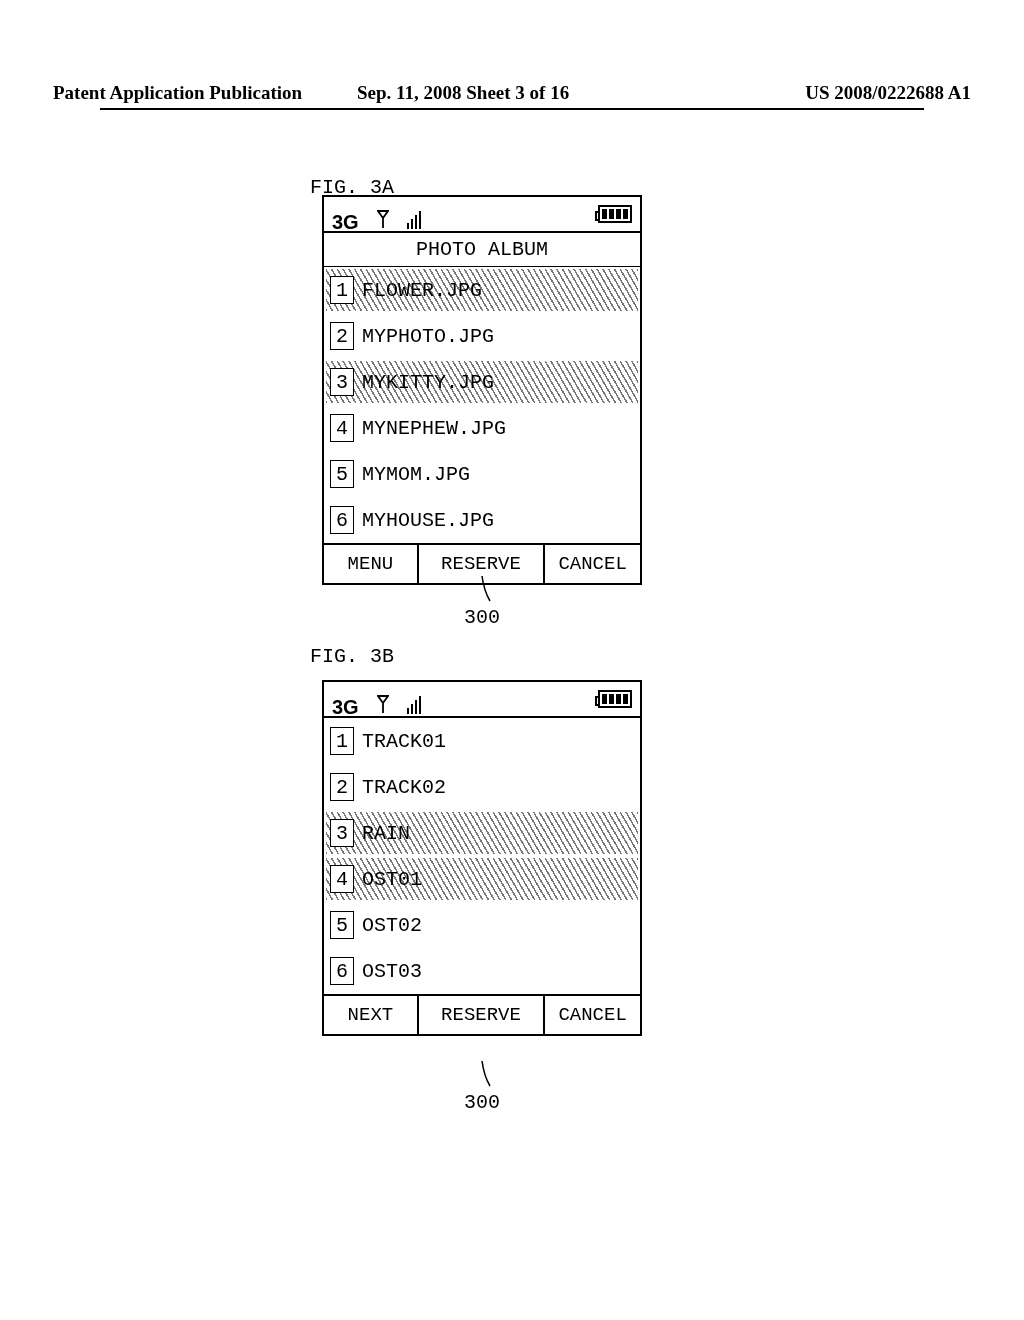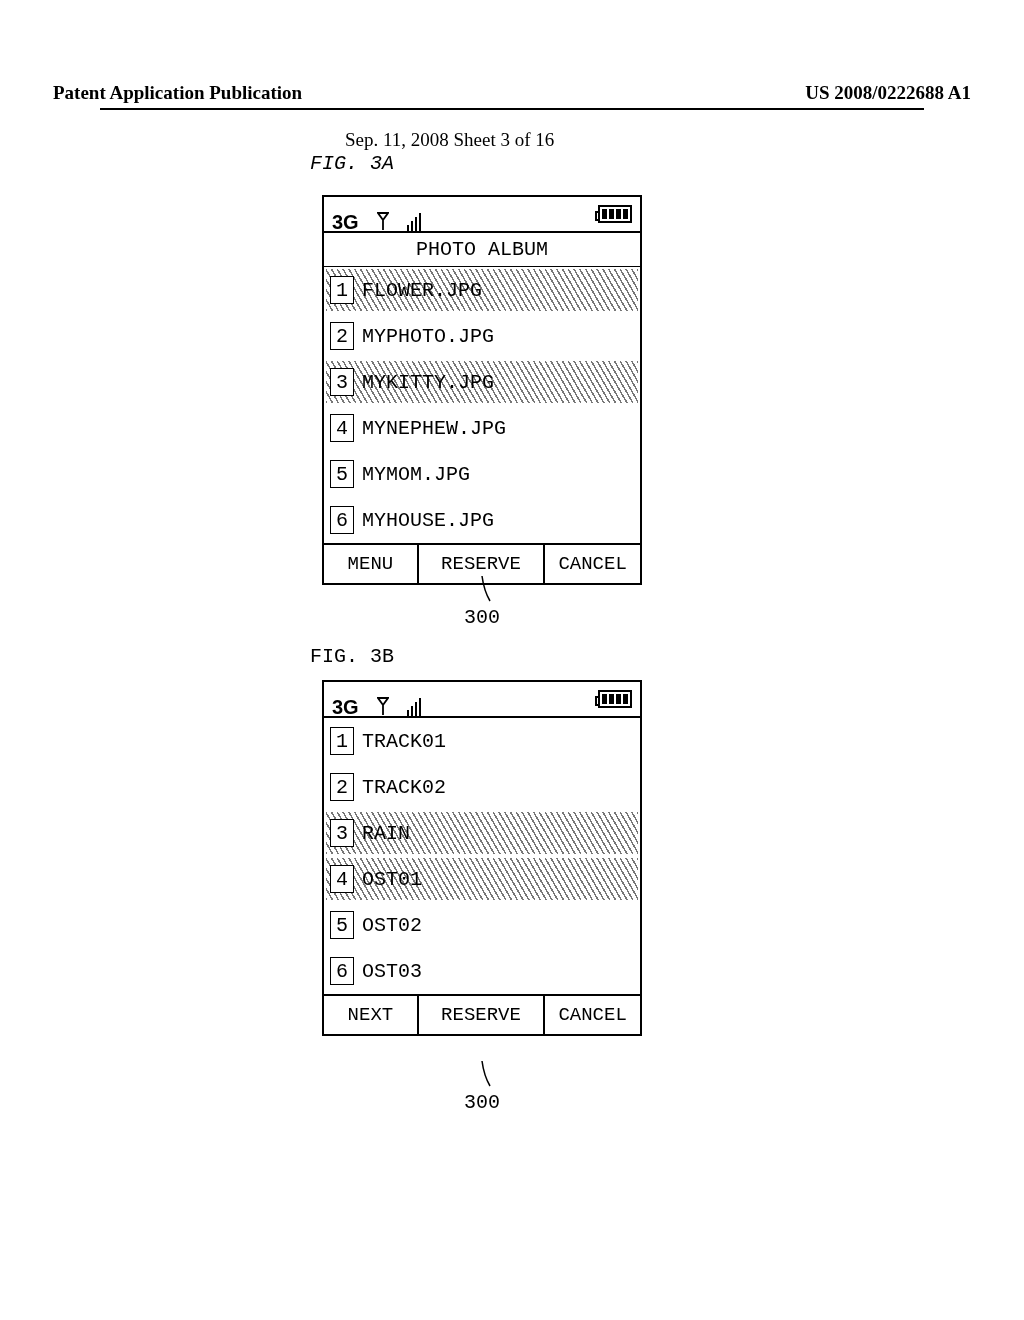--- a/index.html
+++ b/index.html
@@ -14,57 +14,57 @@
     position: absolute;
     top: 82px;
     left: 0;
     width: 1024px;
     padding: 0 53px;
     display: flex;
     justify-content: space-between;
     font-size: 19px;
   }
   .header .left { font-weight: bold; }
-  .header .center { font-weight: normal; position: absolute; left: 345px; margin-top: 47px; }
+  .header .center { font-weight: bold; position: absolute; left: 357px; }
   .header .right { font-weight: bold; }
   .hrule {
     position: absolute;
     top: 108px;
     left: 100px;
     width: 824px;
     border-top: 2px solid #000;
   }
 
   .fig-label {
     font-family: "Courier New", monospace;
     font-size: 20px;
     position: absolute;
   }
-  .figA-label { top: 152px; left: 310px; font-style: italic; }
+  .figA-label { top: 176px; left: 310px; }
   .figB-label { top: 645px; left: 310px; }
 
   .phone {
     position: absolute;
     left: 322px;
     width: 320px;
     border: 2.5px solid #000;
     background: #fff;
   }
   .phoneA { top: 195px; }
   .phoneB { top: 680px; }
 
   .status-bar {
     height: 36px;
     display: flex;
     align-items: center;
     justify-content: space-between;
     padding: 0 8px;
     border-bottom: 2px solid #000;
   }
-  .sig { display: flex; align-items: center; gap: 16px; margin-top: 16px; }
+  .sig { display: flex; align-items: flex-start; gap: 16px; margin-top: 16px; }
   .sig-3g { font-weight: bold; font-family: Arial, sans-serif; font-size: 20px; margin-right: 2px; }
   .antenna { position: relative; width: 12px; height: 18px; margin-right: 2px; }
   .antenna svg { position: absolute; top: -2px; left: 0; }
   .bars { display: inline-flex; align-items: flex-end; gap: 1.5px; }
   .bars span { width: 2.5px; background: #000; display: inline-block; }
   .battery {
     width: 34px; height: 18px; border: 2px solid #000;
     position: relative; display: flex; align-items: center; padding: 2px; gap: 1.5px;
   }
   .battery::before {

